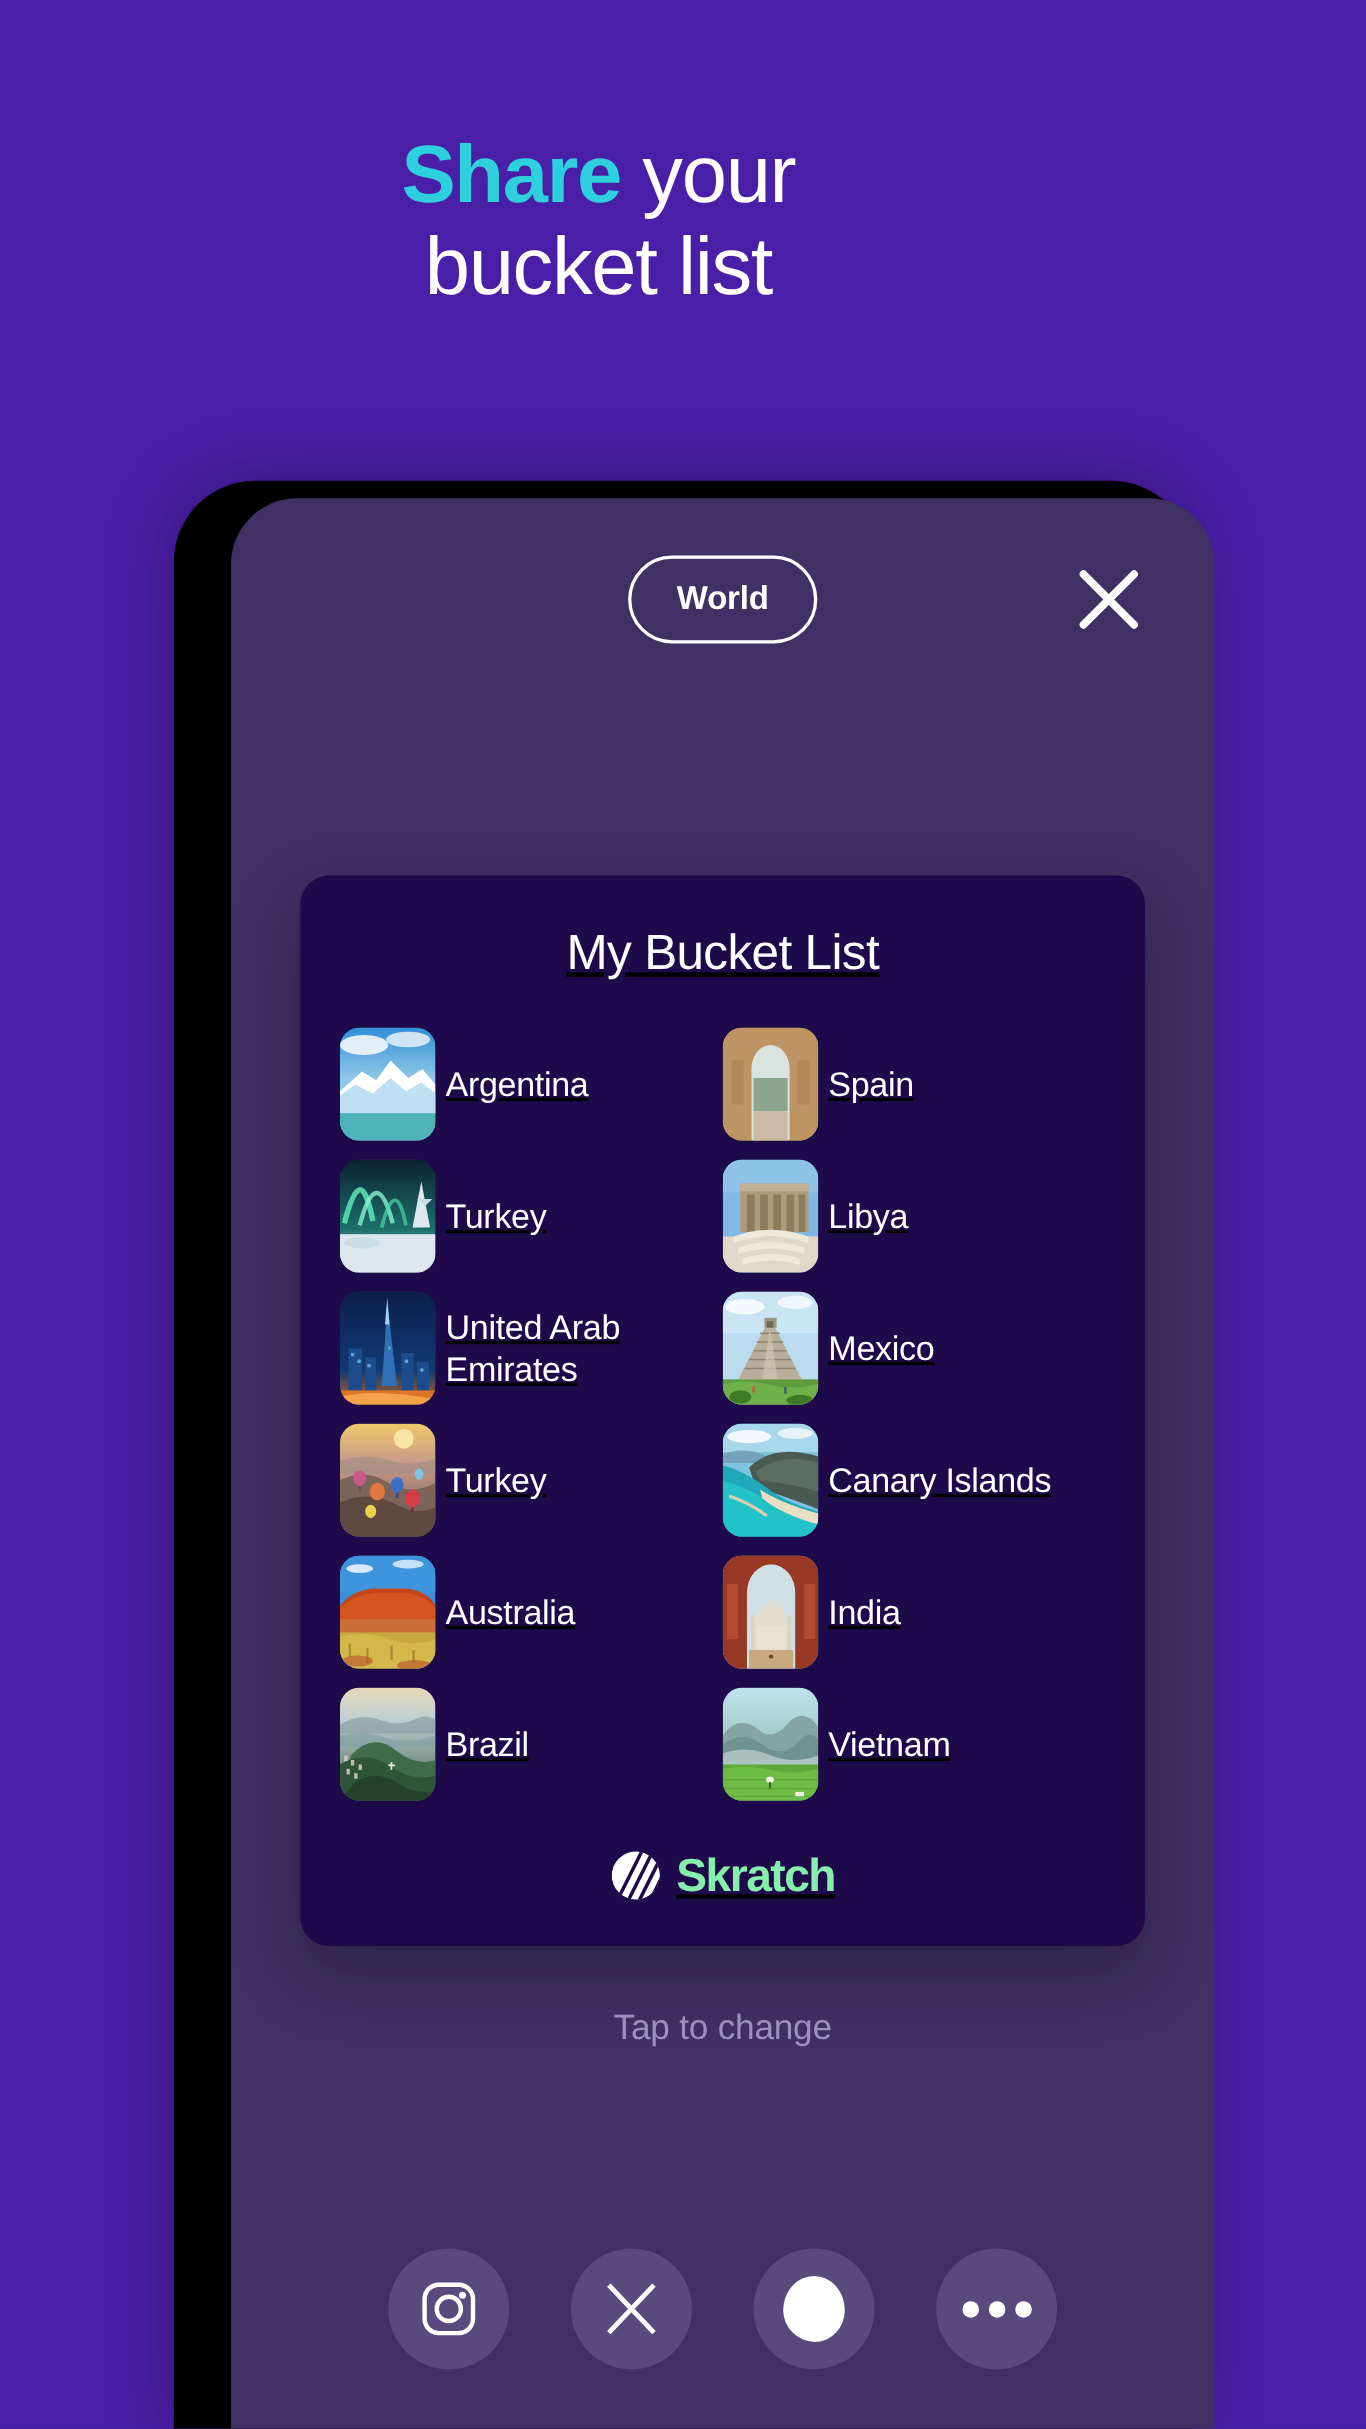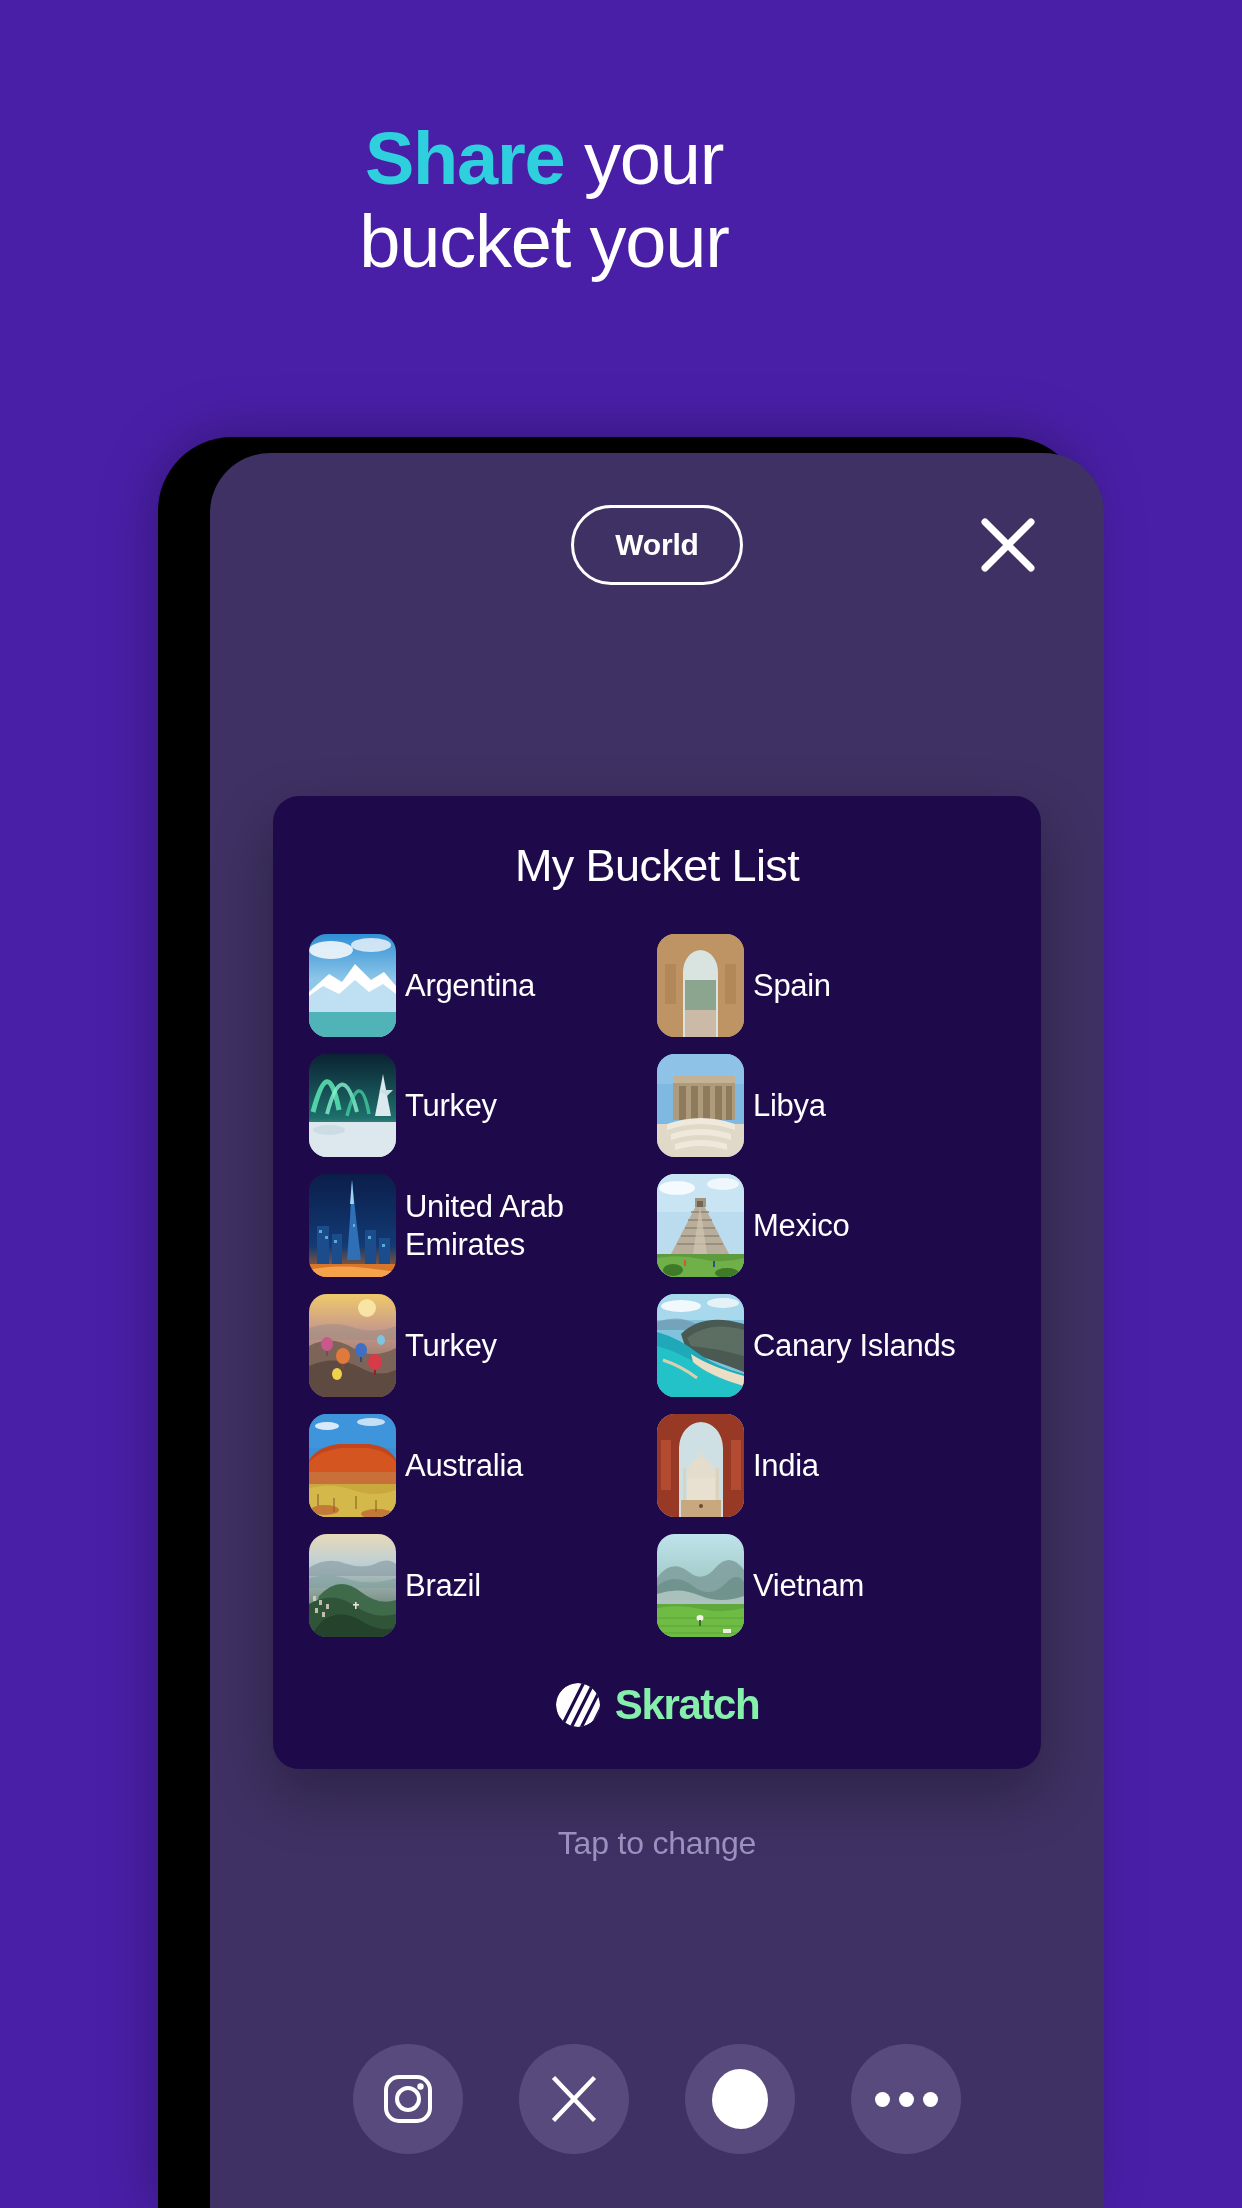--- a/index.html
+++ b/index.html
@@ -105,20 +105,21 @@
   .bucket-card {
     position: absolute;
     left: 50%;
     transform: translateX(-50%);
     top: 343px;
     width: 768px;
     background: #1E0A4A;
     border-radius: 26px;
     padding: 44px 0 40px 0;
     box-shadow: 0 24px 60px rgba(0,0,0,0.30);
+    text-decoration: underline;
   }
   .card-title {
     text-align: center;
     color: #FFFFFF;
     font-size: 45px;
     font-weight: 400;
     letter-spacing: -0.6px;
     margin-bottom: 42px;
   }
 
@@ -218,21 +219,21 @@
     width: 56px; height: 60px;
     background: #FFFFFF;
     border-radius: 50% 50% 48% 52% / 52% 52% 48% 48%;
   }
 </style>
 </head>
 <body>
 
 <div class="headline">
   <span class="headline-line"><span class="hl-accent">Share</span><span> your</span></span>
-  <span class="headline-line">bucket your</span>
+  <span class="headline-line">bucket list</span>
 </div>
 
 <div class="phone">
   <div class="phone-screen">
 
     <div class="topbar">
       <div class="world-pill">World</div>
       <div class="close-btn">
         <span>
           <svg width="58" height="58" viewBox="0 0 58 58">

